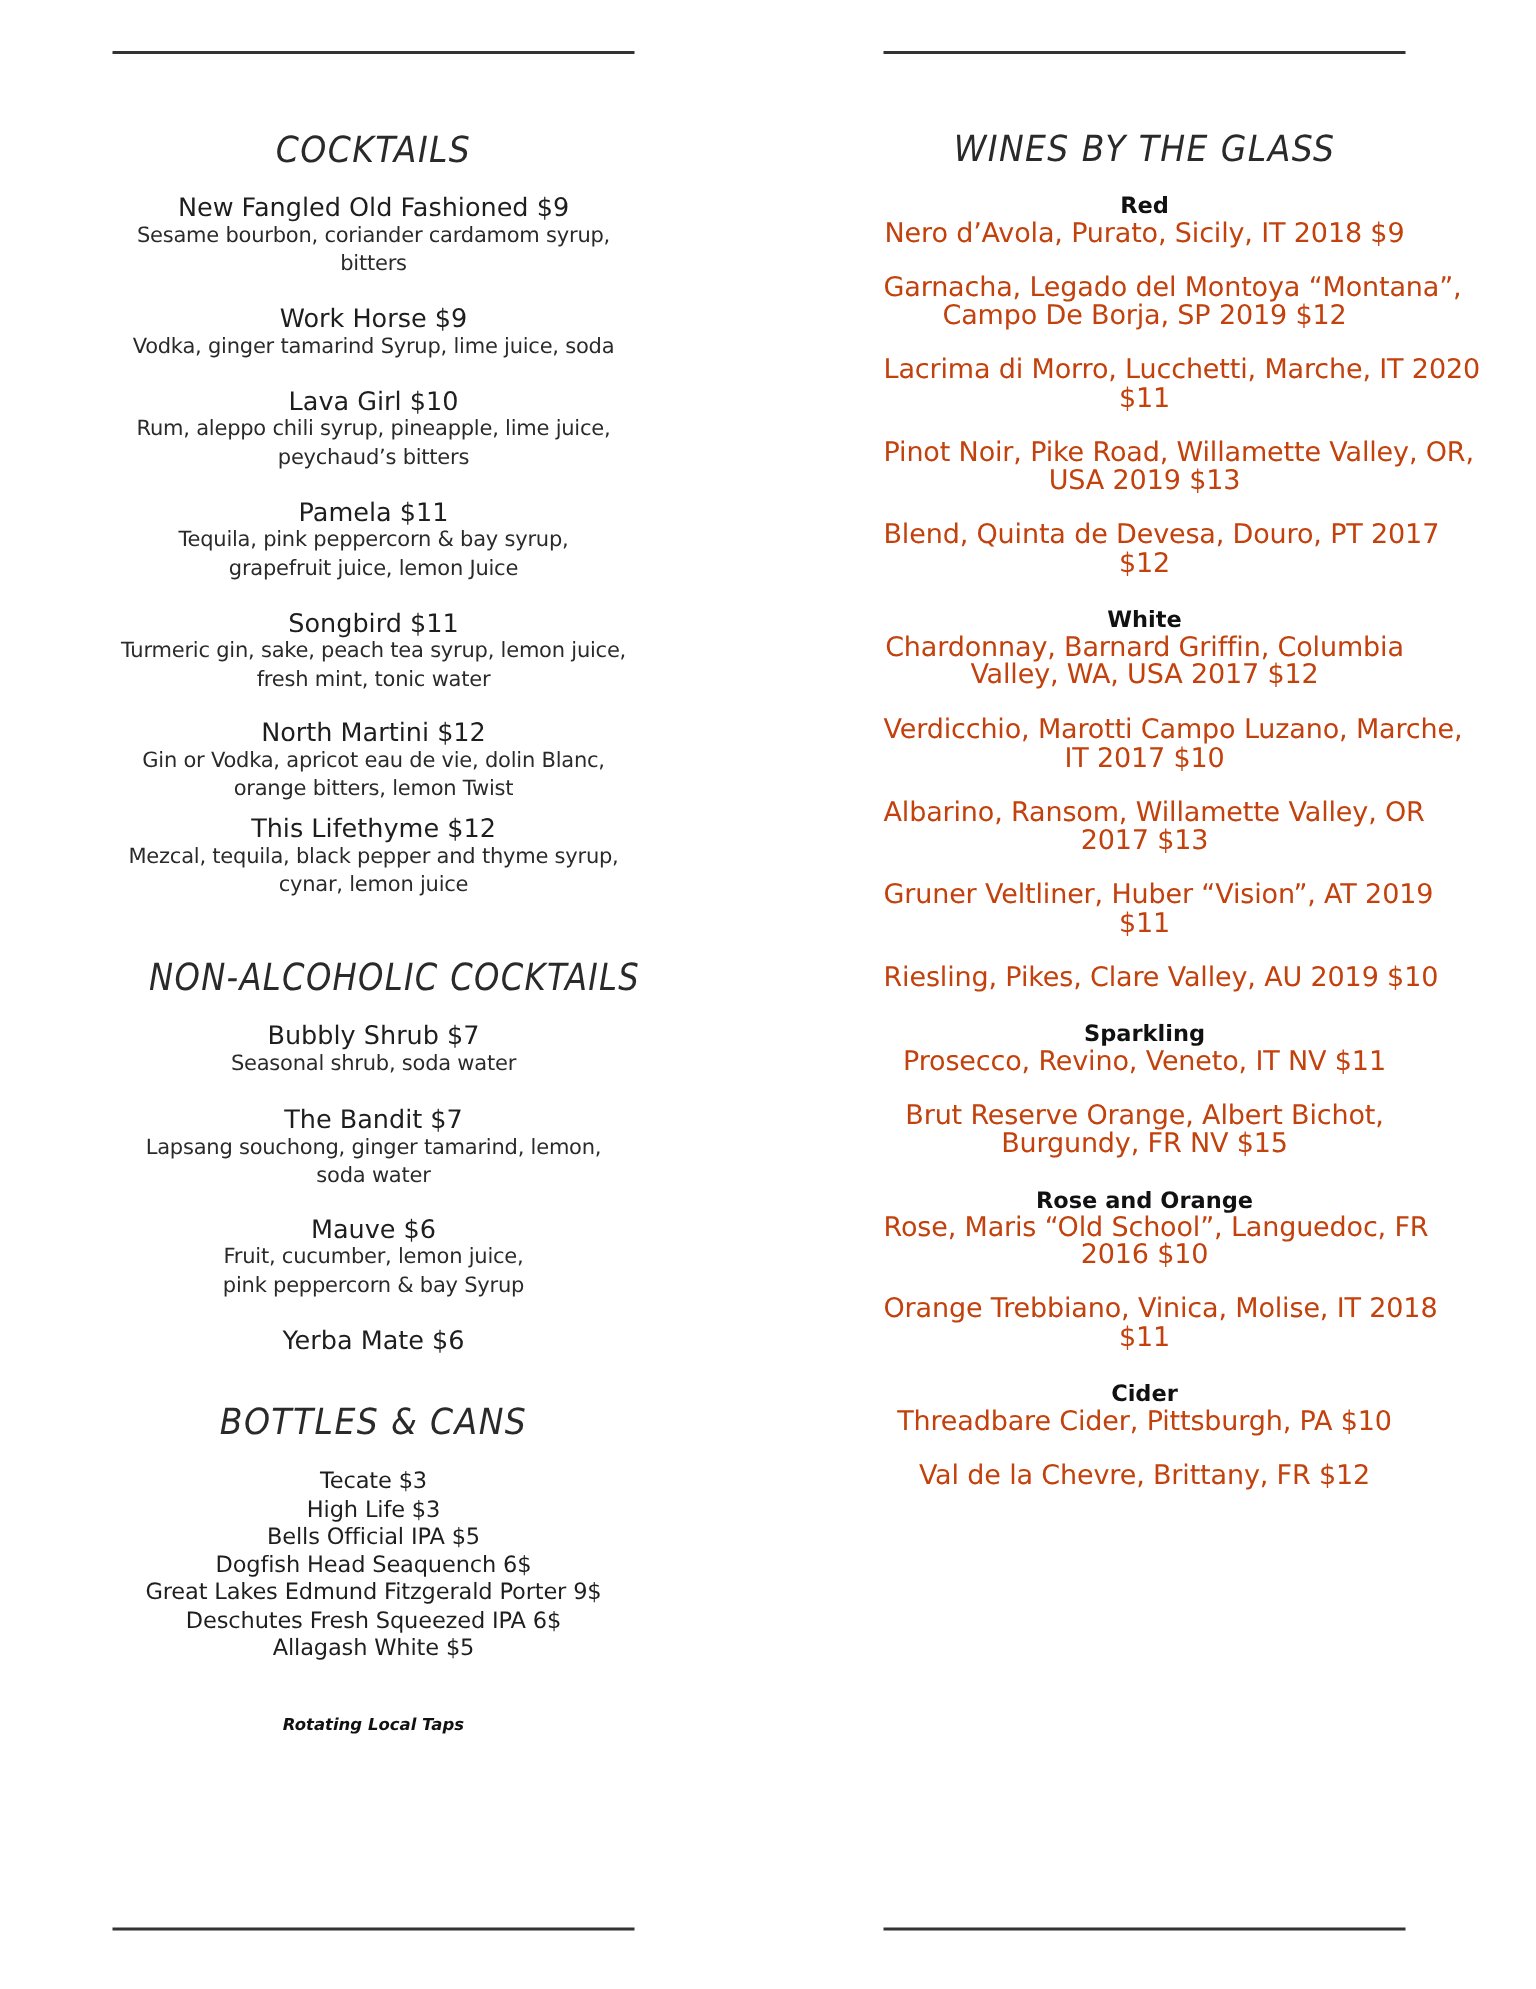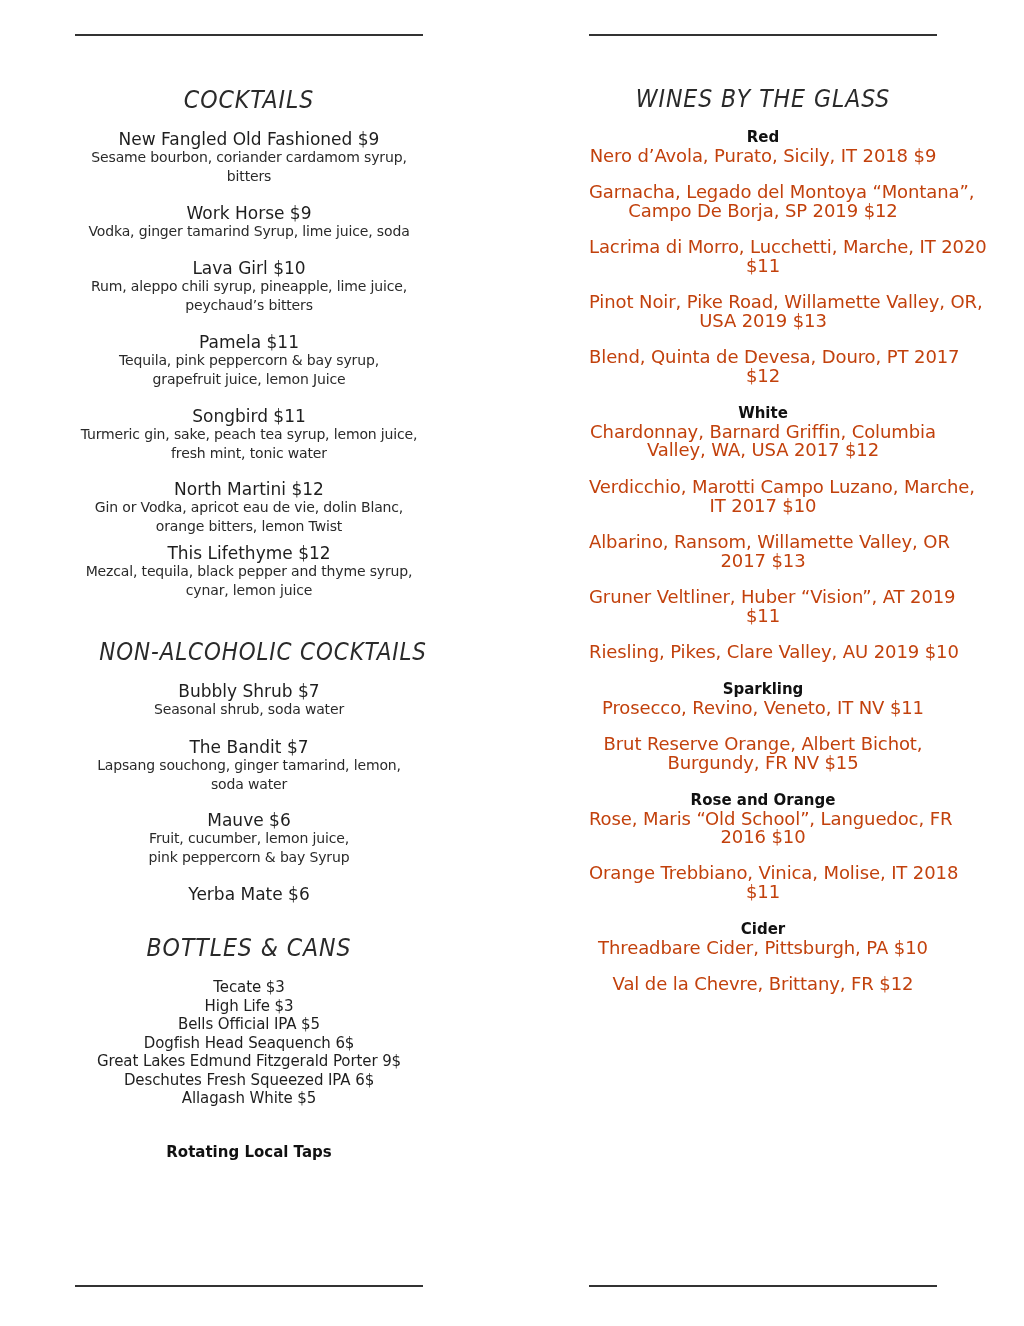--- a/index.html
+++ b/index.html
@@ -15,21 +15,21 @@
       position: absolute; left: 0; right: 0; white-space: nowrap;
       font-family: "DejaVu Sans", sans-serif; font-style: italic; font-weight: 200;
       font-size: 24px; letter-spacing: 1px; color: #2a2a2a;
       transform: scaleX(0.92); transform-origin: center;
       -webkit-text-stroke: 0px;
     }
     .block { position: absolute; left: 0; right: 0; }
     .item-name { font-size: 17px; line-height: 18px; color: #1e1e1e; white-space: nowrap; }
     .item-desc { font-size: 14px; line-height: 18.5px; color: #2a2a2a; letter-spacing: -0.15px; }
     .beer { font-size: 15px; line-height: 18.5px; color: #1e1e1e; white-space: nowrap; letter-spacing: -0.1px;}
-    .taps { font-size: 15px; font-weight: bold; color: #111; }
+    .taps { font-size: 11px; font-weight: bold; color: #111; font-style: italic; }
     .cat { font-size: 15px; font-weight: bold; line-height: 18.5px; color: #111; }
     .wine { font-size: 18px; line-height: 18.5px; color: #c2410c; letter-spacing: -0.1px; }
     .line { display: block; white-space: nowrap; }
   </style>
 </head>
 <body>
 
 <div class="rule" style="left:75px; top:34px; width:348px;"></div>
 <div class="rule" style="left:589px; top:34px; width:348px;"></div>
 <div class="rule" style="left:75px; top:1285px; width:348px;"></div>

